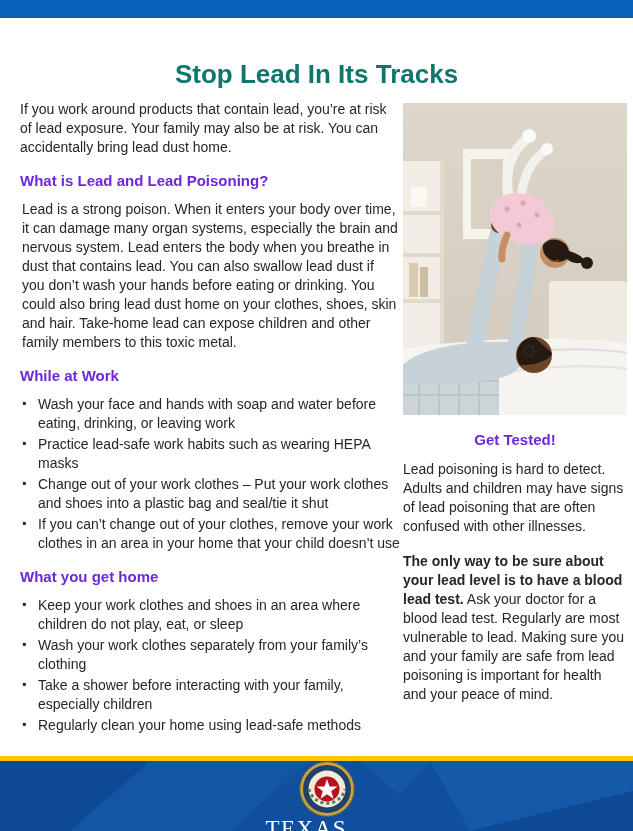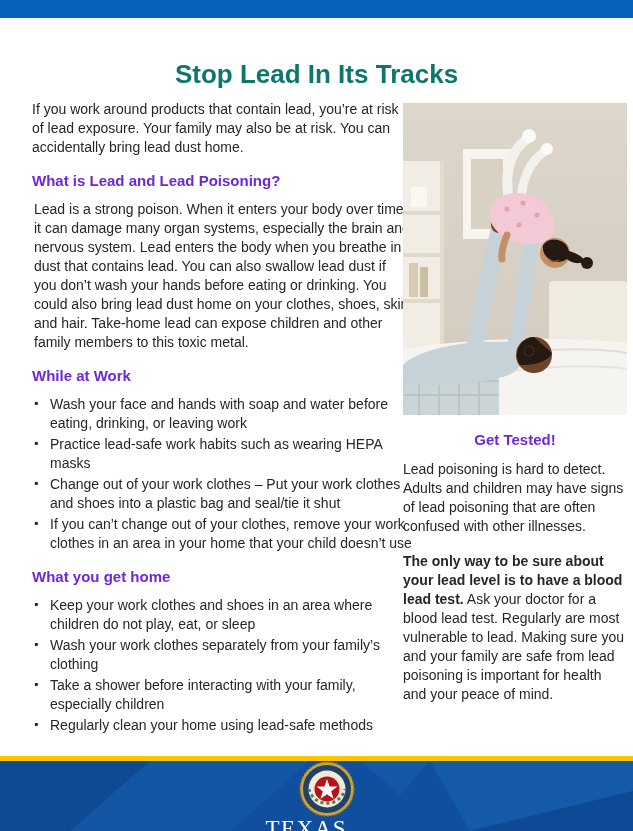--- a/index.html
+++ b/index.html
@@ -7,21 +7,21 @@
     width:633px;height:831px;position:relative;overflow:hidden;
     background:#ffffff;font-family:"Liberation Sans",sans-serif;
     -webkit-font-smoothing:antialiased;
   }
   .topbar{position:absolute;top:0;left:0;width:633px;height:18px;background:#0561BA;}
   .page-title{
     position:absolute;top:34px;left:0;width:633px;text-align:center;
     font-size:26px;line-height:46px;font-weight:bold;color:#0f766e;
   }
   .left-col{
-    position:absolute;left:32px;top:100px;width:380px;
+    position:absolute;left:20px;top:100px;width:380px;
     font-size:14px;line-height:19px;color:#262626;
   }
   .left-col p{margin:0 0 12px 0;}
   .left-col p.section-body{margin:2px;}
   h2.red-heading{
     color:#6d28d9;font-size:15px;line-height:24px;font-weight:bold;margin:0 0 7px 0;
   }
   h2.gap-top{margin-top:12px;}
   ul.bullet-list{list-style:none;margin:2px 0 0 0;padding:0;}
   ul.bullet-list li{position:relative;padding-left:18px;margin-bottom:2px;}

